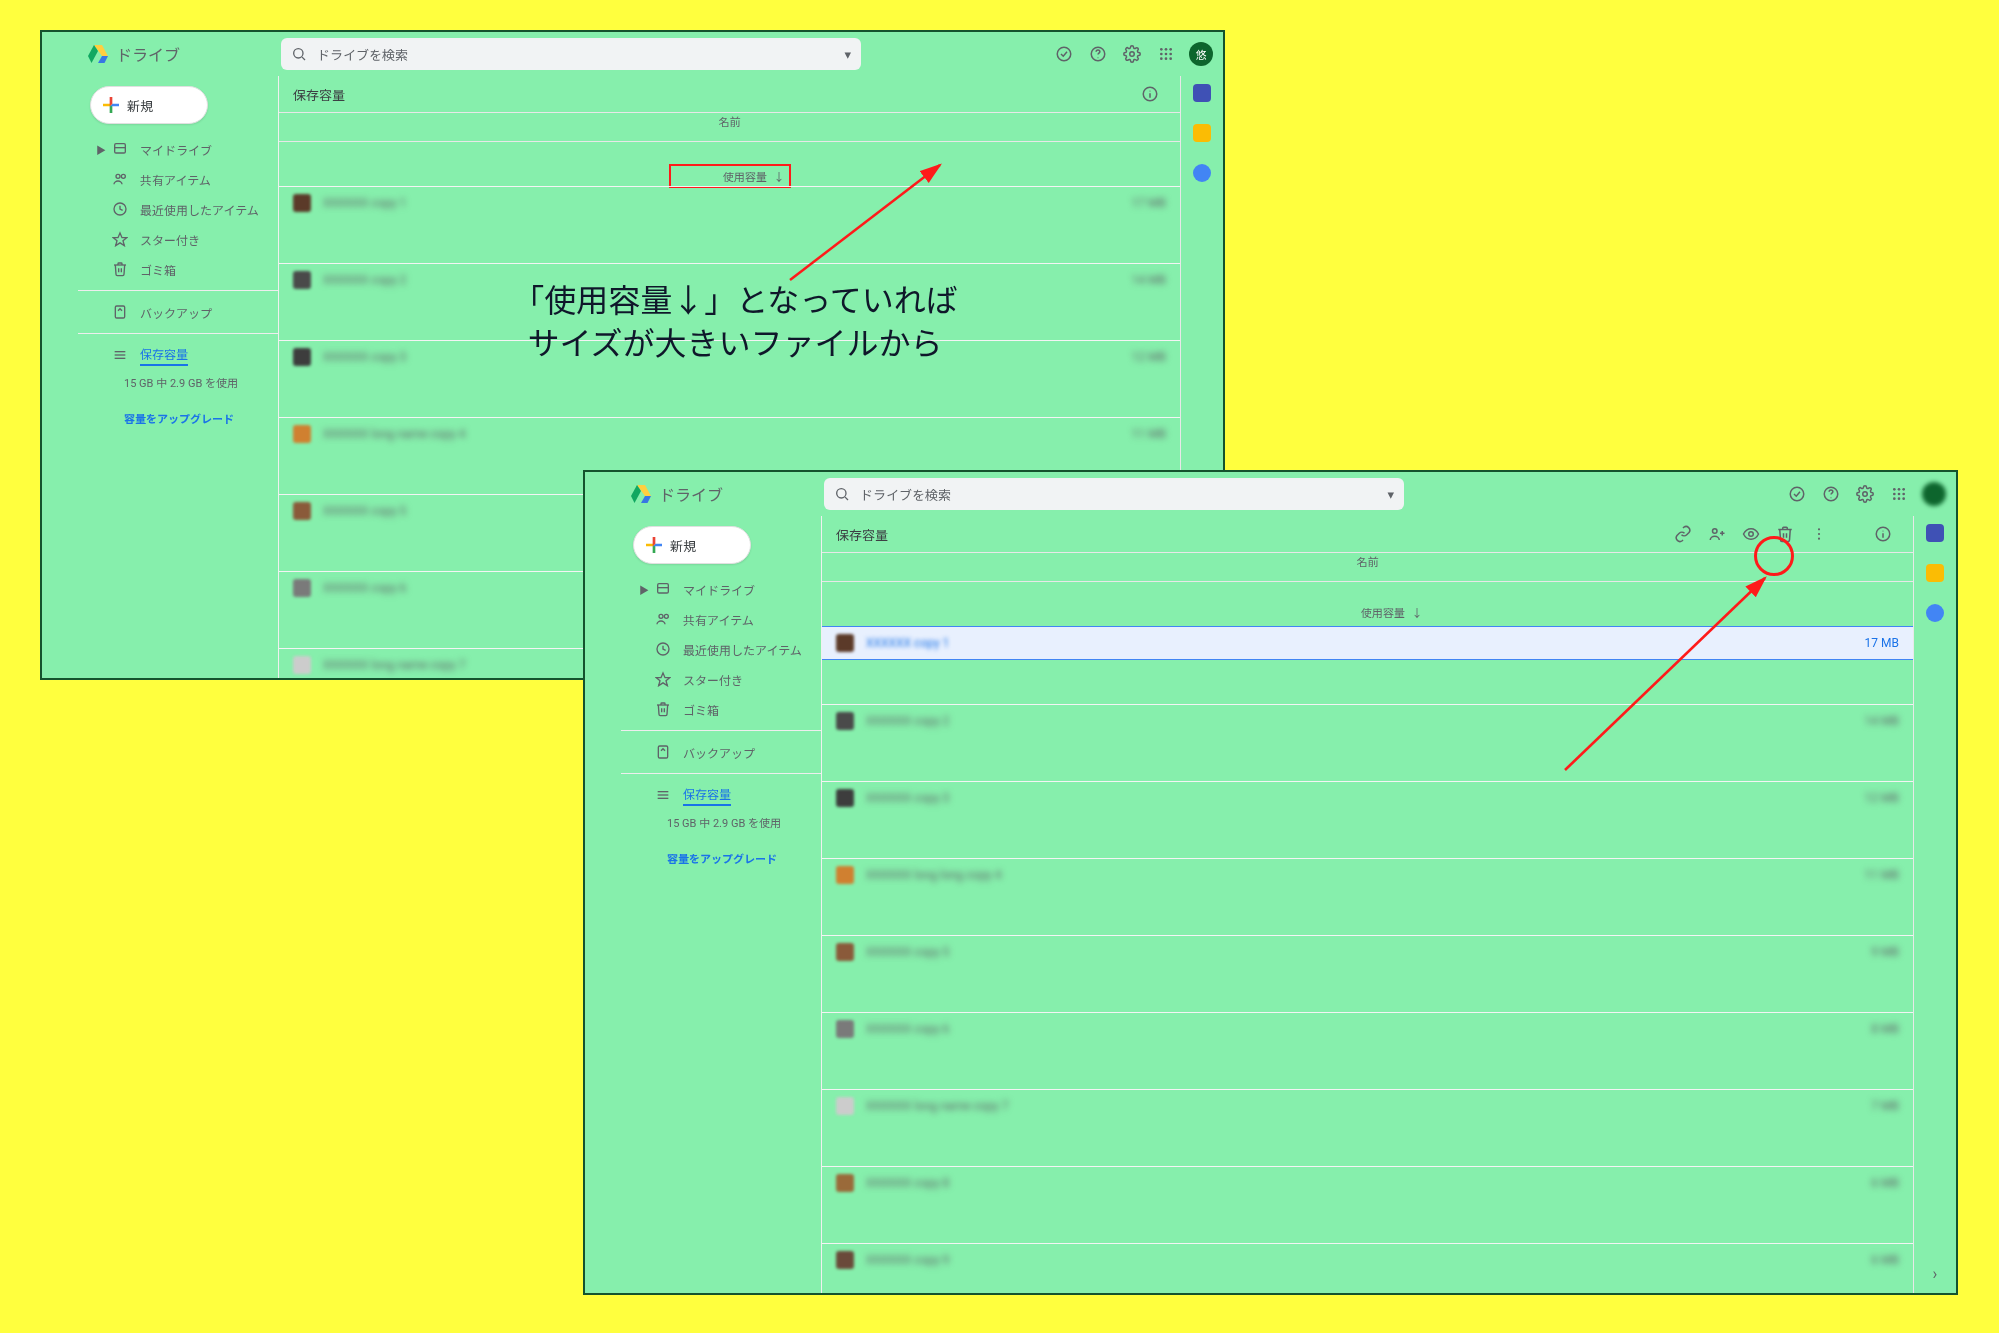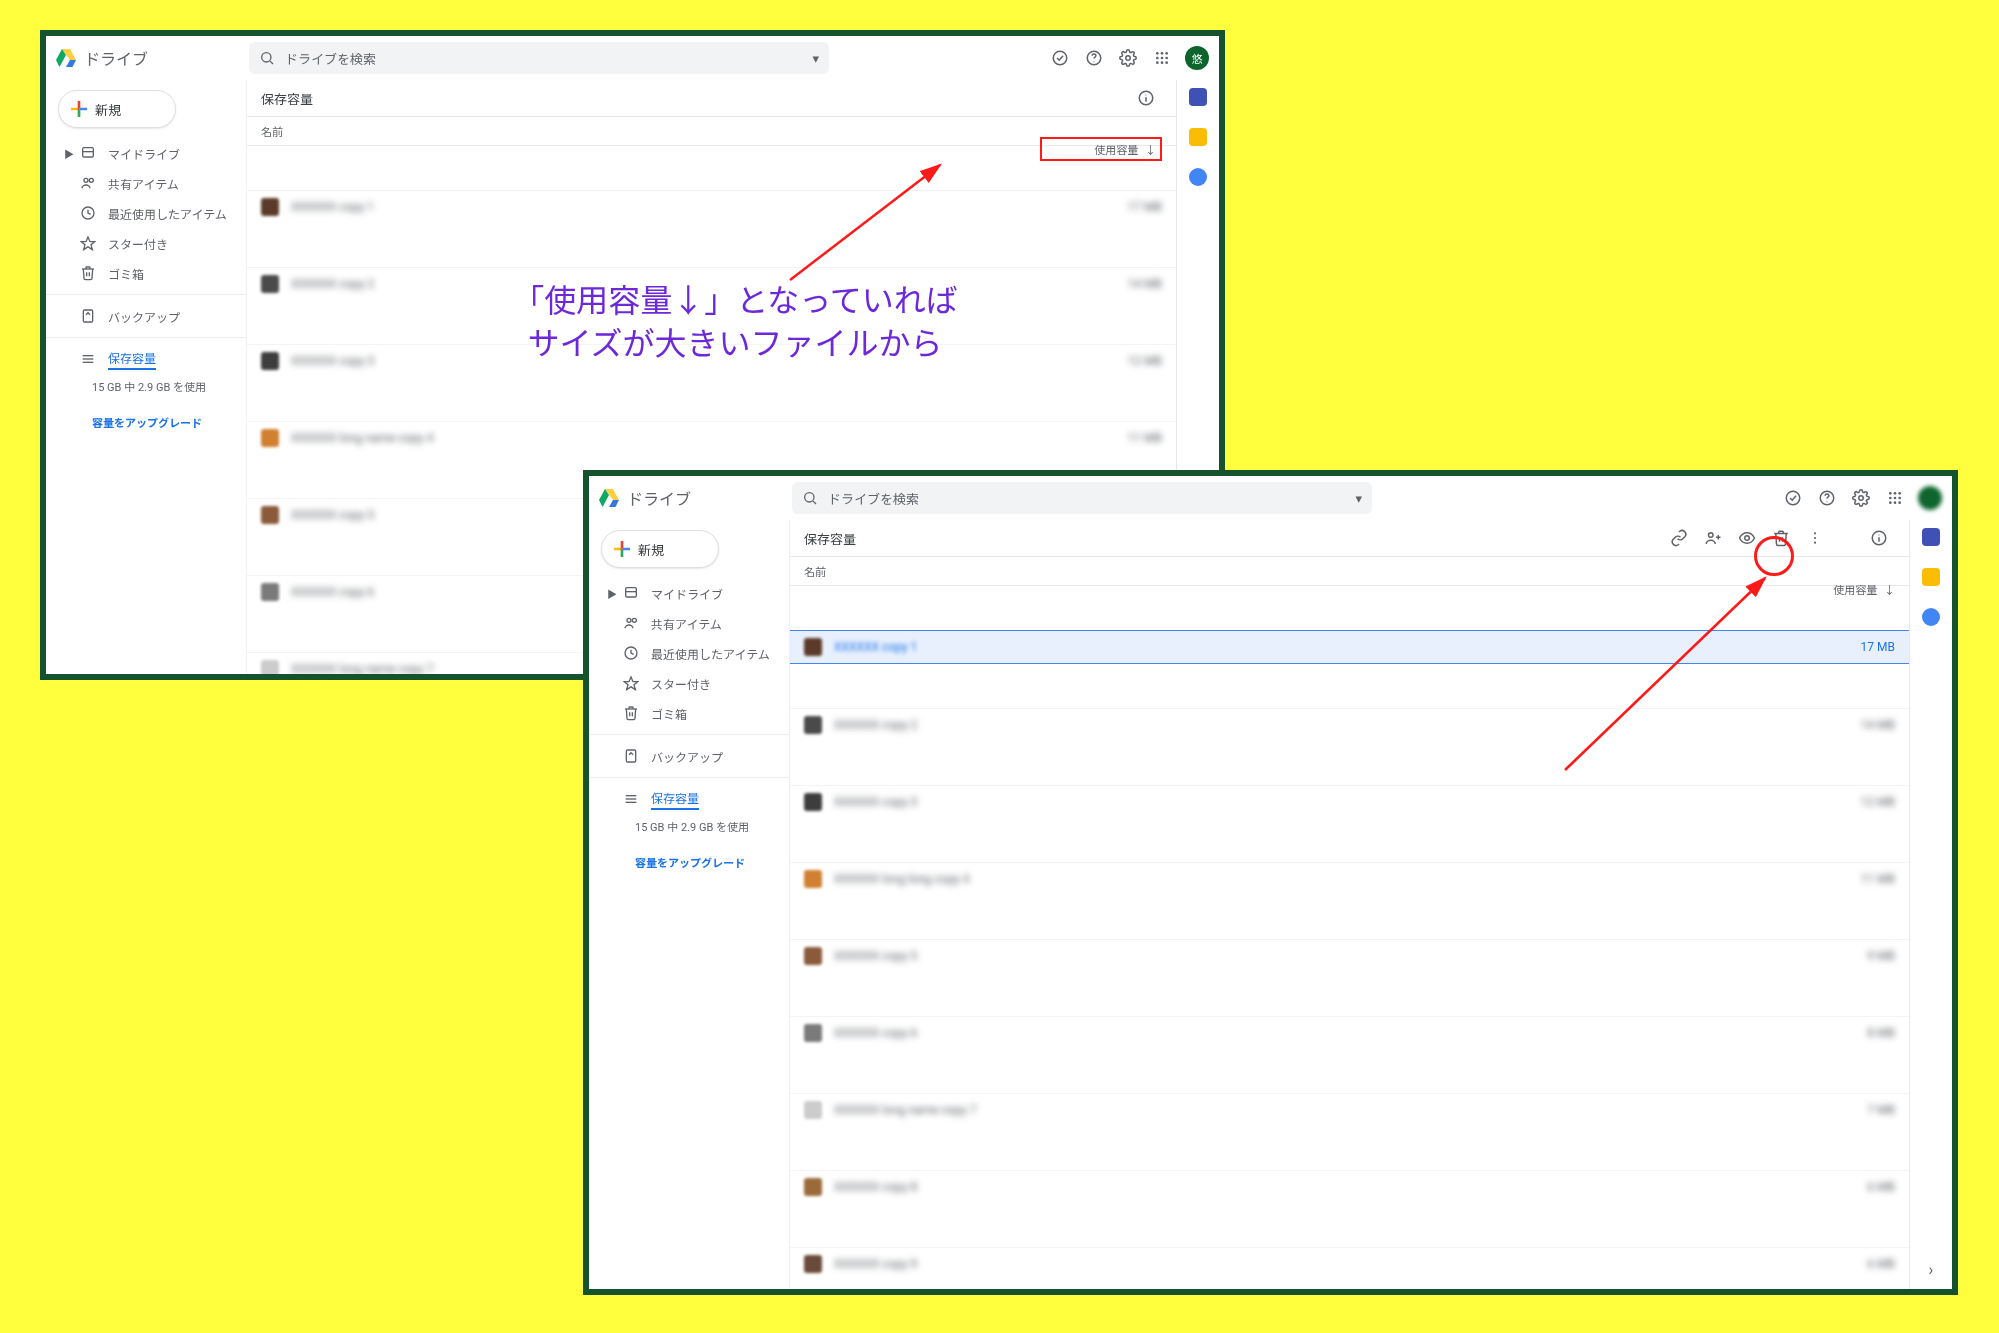--- a/index.html
+++ b/index.html
@@ -12,24 +12,25 @@
   position: relative;
   width: 1999px;
   height: 1333px;
   background: #ffff3e;
   overflow: hidden;
 }
 
 
 .panel {
   position: absolute;
-  background: #ffffff;
-  border: 6px solid #14532d;
+  background: #86efac;
+  border: 2px solid #14532d;
   box-sizing: border-box;
   overflow: hidden;
+  padding-left: 36px;
 }
 
 .drive {
   display: flex;
   flex-direction: column;
   height: 100%;
 }
 
 
 .drive-header {
@@ -205,20 +206,21 @@
   width: 20px; height: 20px; display: flex; align-items: center; justify-content: center;
 }
 .cols {
   display: flex;
   align-items: center;
   height: 28px;
   padding: 0 14px;
   font-size: 11px;
   color: #5f6368;
   border-bottom: 1px solid #e8e8e8;
+  flex-direction: column;
 }
 .cols .name-col { flex: 1; }
 .cols .size-col {
   width: 110px;
   text-align: right;
   margin-top: 35px;
 }
 .cols .size-col.box {
   border: 2px solid #ff1a1a;
   padding: 2px 4px;
@@ -286,21 +288,21 @@
   width: 18px;
   height: 18px;
   border-radius: 4px;
 }
 
 
 .annotation {
   position: absolute;
   font-size: 32px;
   font-weight: 400;
-  color: #6d28d9;
+  color: #0f172a;
   text-align: center;
   line-height: 1.35;
 }
 .arrow-svg {
   position: absolute;
   pointer-events: none;
 }
 .ring {
   position: absolute;
   border: 3px solid #ff1a1a;

